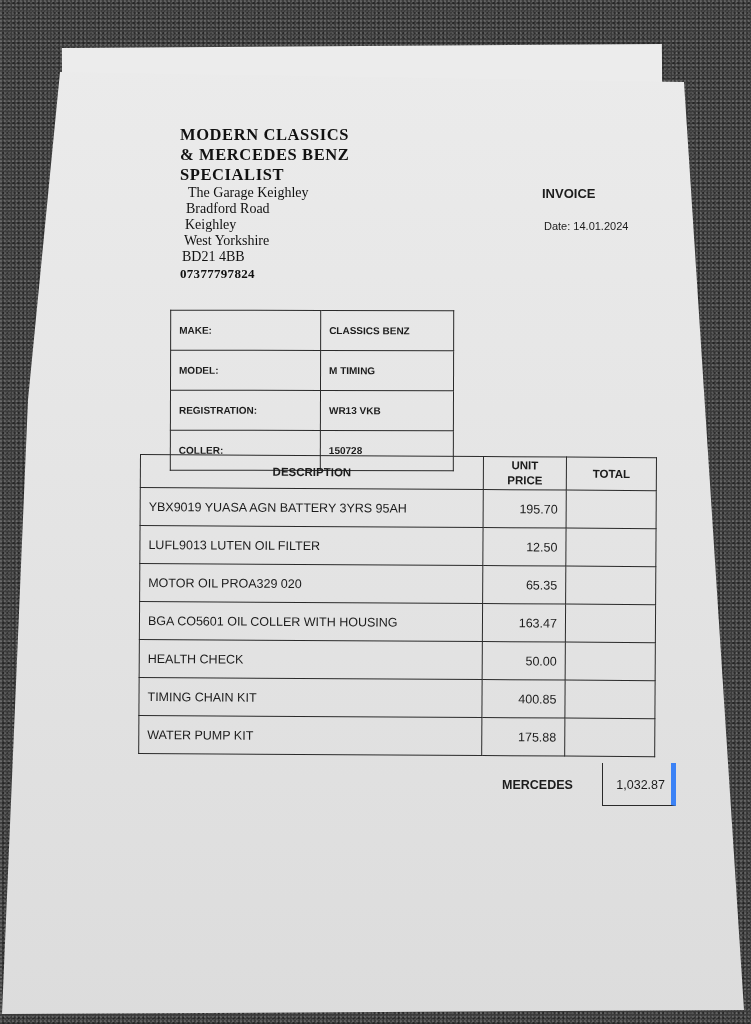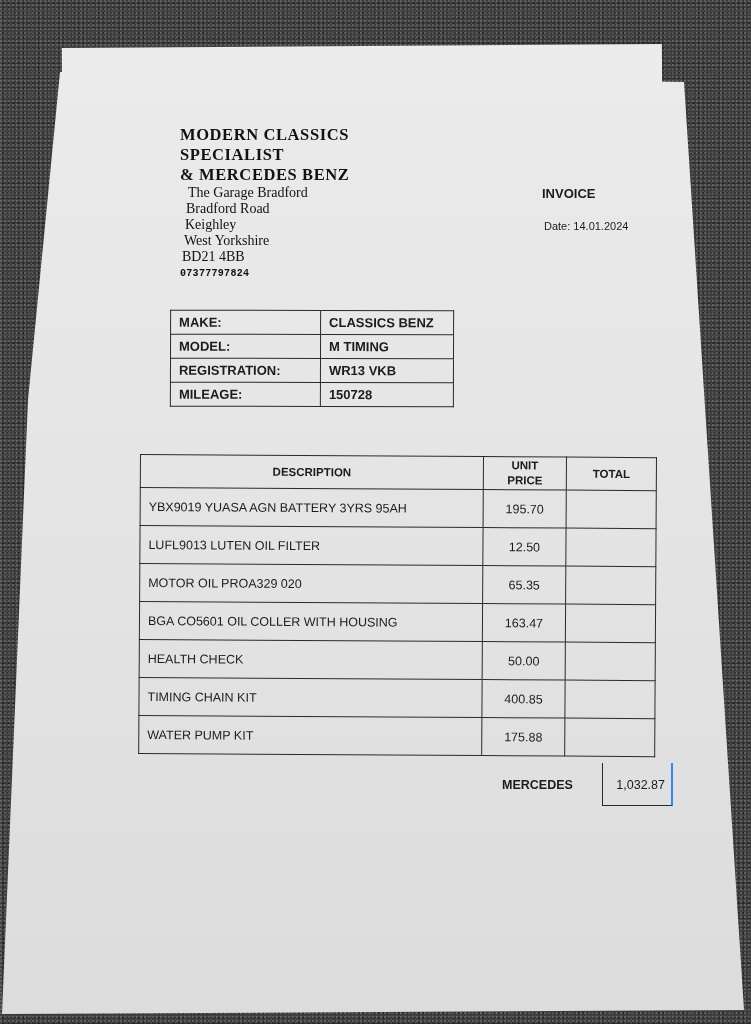--- a/index.html
+++ b/index.html
@@ -28,60 +28,60 @@
 
     .company {
       position: absolute; left: 140px; top: 122px;
       font-family: "Liberation Serif", serif; color: #111;
     }
     .company .name-line {
       font-weight: bold; font-size: 16.5px; letter-spacing: 0.6px; line-height: 20px;
       text-transform: uppercase;
     }
     .company .addr-line { font-size: 14px; line-height: 16px; }
-    .company .phone { font-weight: bold; font-size: 10px; line-height: 17px; letter-spacing: 0.3px; font-family: Liberation Mono, monospace; }
+    .company .phone { font-weight: bold; font-size: 13px; line-height: 17px; letter-spacing: 0.3px; }
 
     .invoice-title { position: absolute; left: 502px; top: 183px; font-weight: bold; font-size: 13px; }
     .invoice-date { position: absolute; left: 504px; top: 217px; font-size: 11px; }
 
     table { border-collapse: collapse; position: absolute; }
     td, th { border: 1px solid #2a2a2a; font-size: 12px; color: #1c1c1c; }
 
     .vehicle { left: 130px; top: 307px; width: 284px; transform: rotate(0.15deg); }
-    .vehicle td { height: 23px; padding: 0 8px; font-weight: bold; font-size: 13px; vertical-align: middle; }
+    .vehicle td { height: 23px; padding: 8px 8px; font-weight: bold; font-size: 10px; vertical-align: middle; }
     .vehicle td.lbl { width: 133px; }
 
     .items { left: 100px; top: 451px; width: 517px; transform: rotate(0.35deg); transform-origin: left top; }
     .items th { font-weight: bold; font-size: 11.5px; height: 32px; padding: 0 6px; }
     .items th.desc { width: 330px; }
     .items th.unit { width: 70px; line-height: 15px; }
     .items td { height: 37px; padding: 0 8px; font-size: 12.5px; }
-    .items td.price { text-align: center; }
+    .items td.price { text-align: right; }
 
     .subtotal { position: absolute; left: 462px; top: 760px; width: 170px; height: 43px; }
     .subtotal .lbl { position: absolute; left: 0; top: 15px; font-weight: bold; font-size: 12.5px; }
     .subtotal .val-box {
       position: absolute; left: 100px; top: 0; width: 68px; height: 42px;
-      border-left: 1px solid #2a2a2a; border-right: 2px solid #3b82f6; border-bottom: 1px solid #2a2a2a;
+      border-left: 1px solid #2a2a2a; border-right: 5px solid #3b82f6; border-bottom: 1px solid #2a2a2a;
     }
     .subtotal .val { position: absolute; right: 6px; top: 15px; font-size: 12.5px; }
   </style>
 </head>
 <body>
 
 <div class="paper-back"></div>
 <div class="paper"></div>
 
 <div class="content">
 
   <div class="company">
     <div class="name-line">MODERN CLASSICS</div>
+    <div class="name-line">&amp; MERCEDES BENZ</div>
     <div class="name-line">SPECIALIST</div>
-    <div class="name-line">&amp; MERCEDES BENZ</div>
-    <div class="addr-line" style="margin-left:8px">The Garage Bradford</div>
+    <div class="addr-line" style="margin-left:8px">The Garage Keighley</div>
     <div class="addr-line" style="margin-left:6px">Bradford Road</div>
     <div class="addr-line" style="margin-left:5px">Keighley</div>
     <div class="addr-line" style="margin-left:4px">West Yorkshire</div>
     <div class="addr-line" style="margin-left:2px">BD21 4BB</div>
     <div class="phone">07377797824</div>
   </div>
 
   <div class="invoice-title">INVOICE</div>
   <div class="invoice-date">Date: 14.01.2024</div>
 
@@ -93,21 +93,21 @@
     </tr>
     <tr>
       <td class="lbl">MODEL:</td>
       <td>M TIMING</td>
     </tr>
     <tr>
       <td class="lbl">REGISTRATION:</td>
       <td>WR13 VKB</td>
     </tr>
     <tr>
-      <td class="lbl">MILEAGE:</td>
+      <td class="lbl">COLLER:</td>
       <td>150728</td>
     </tr>
   </tbody>
     </table>
 
   <table class="items">
     <tbody>
         <tr>
       <th class="desc">DESCRIPTION</th>
       <th class="unit">

